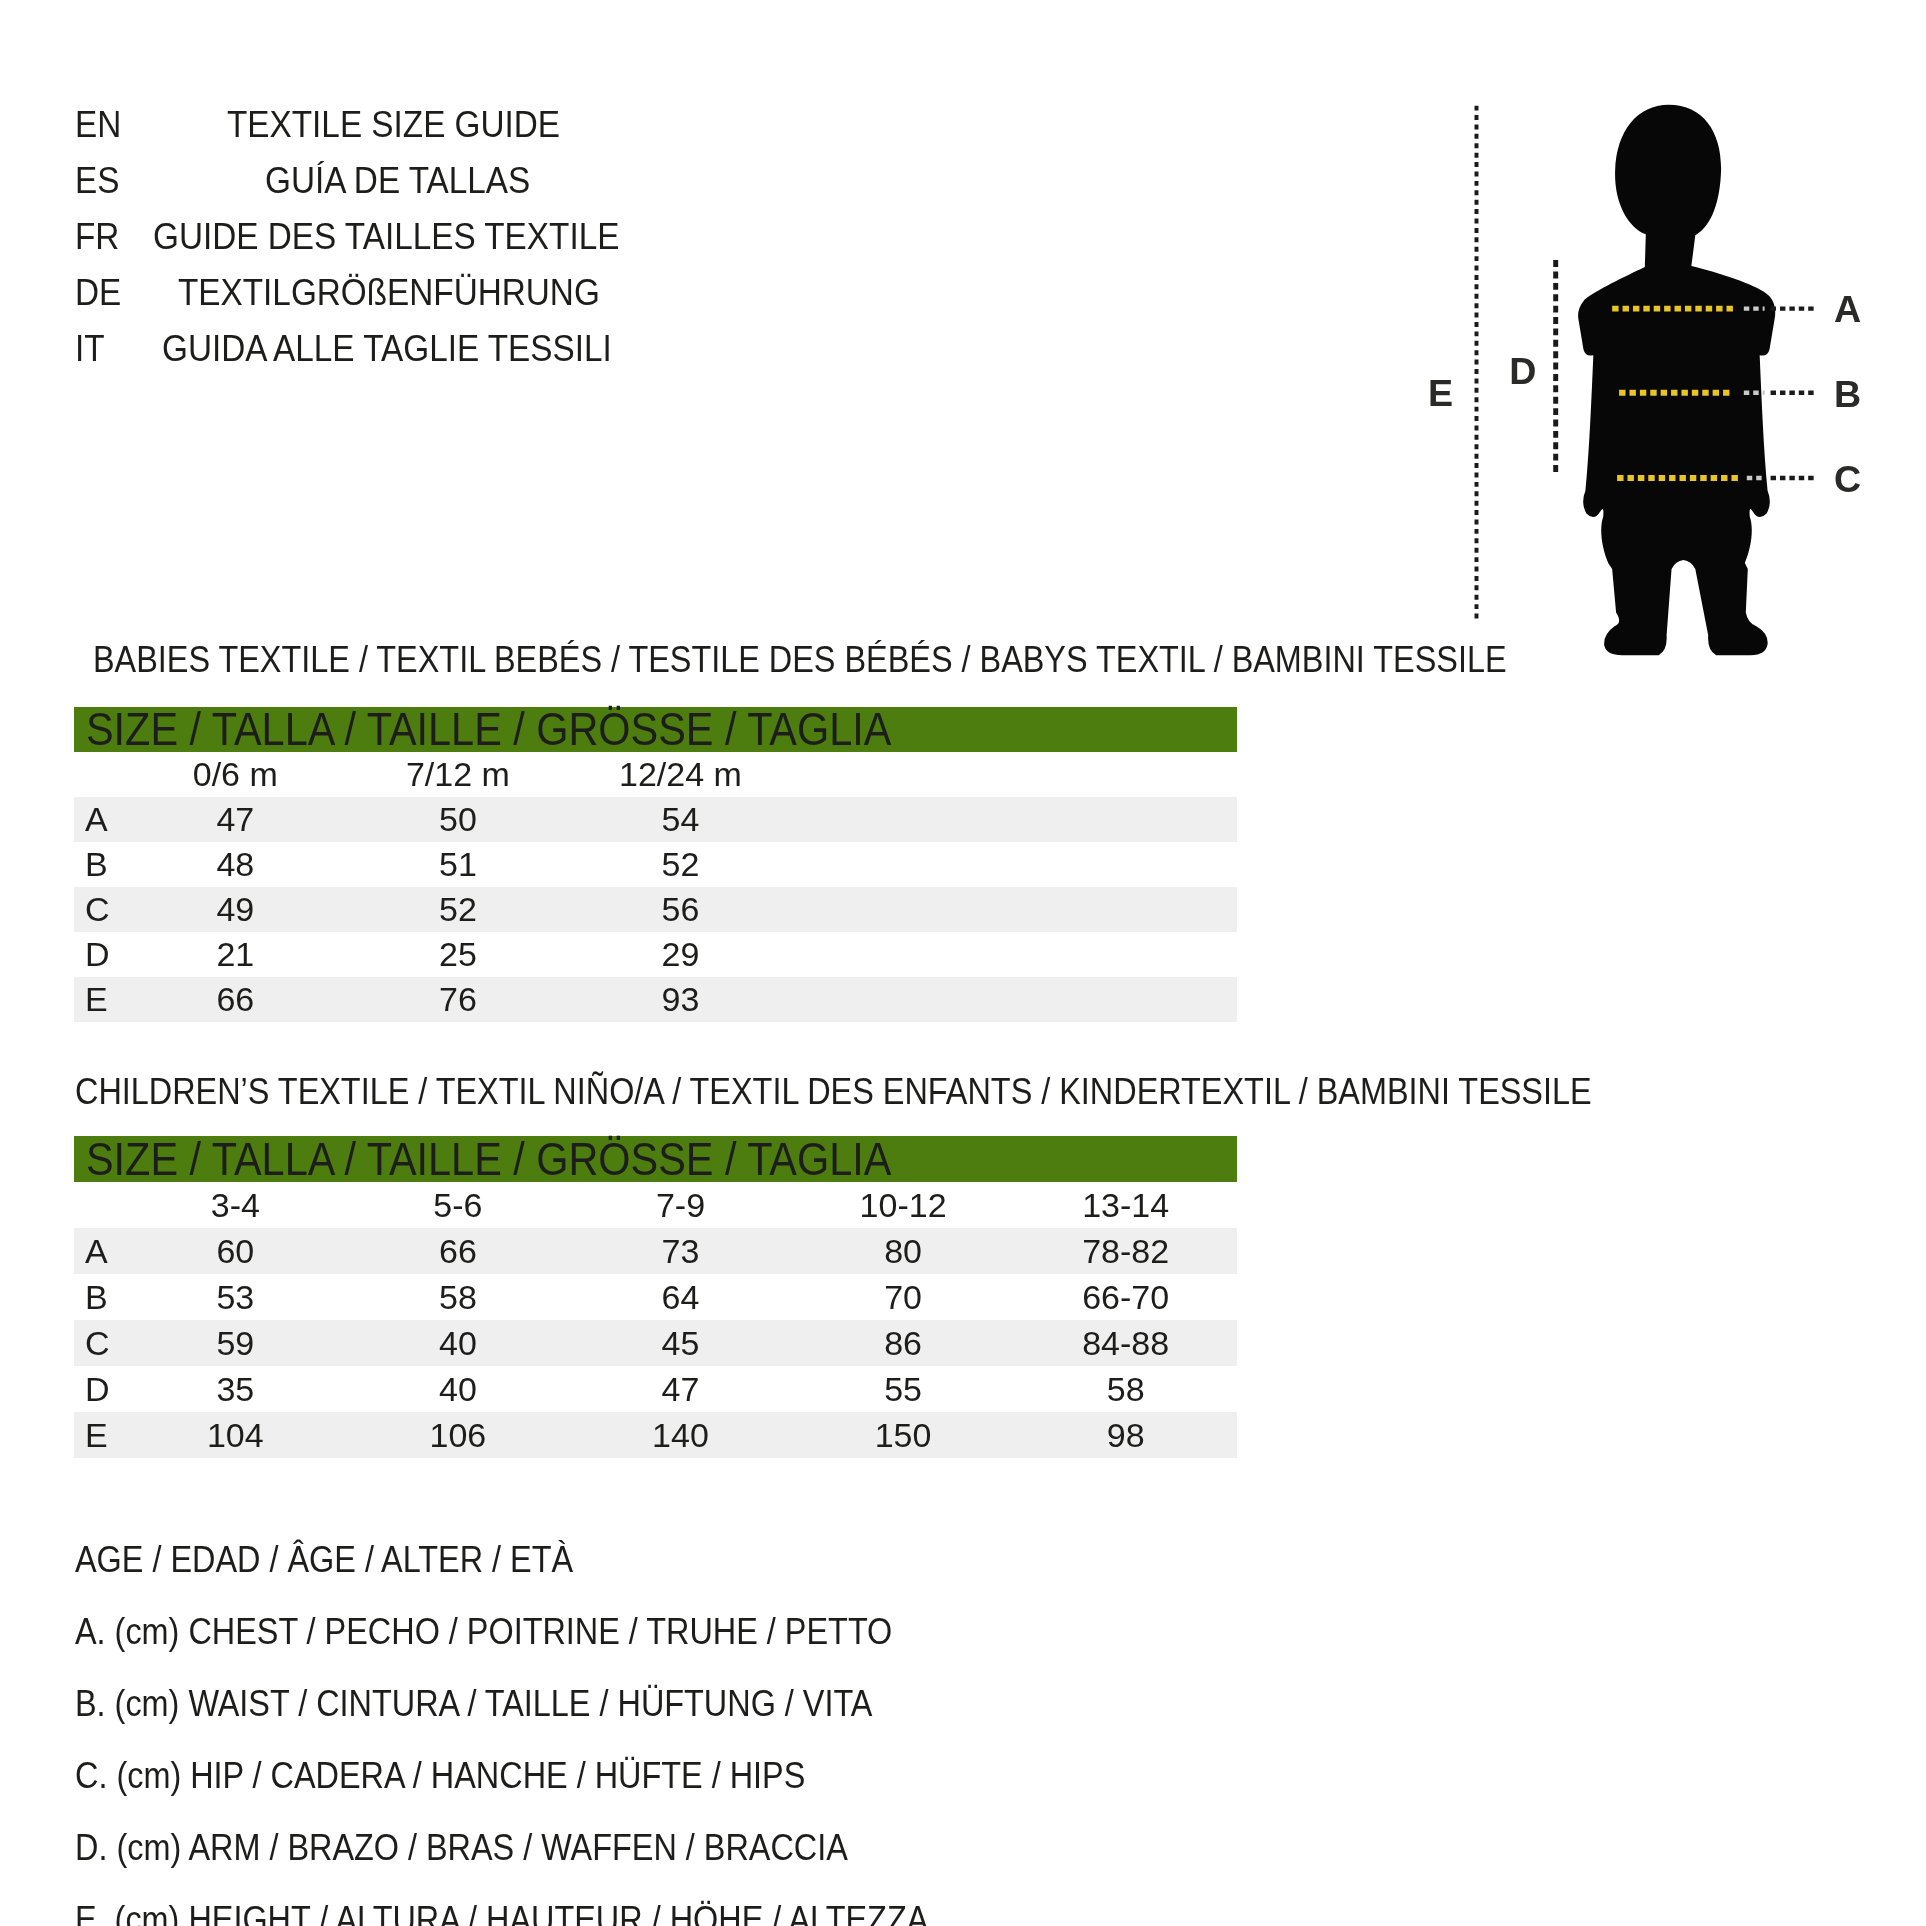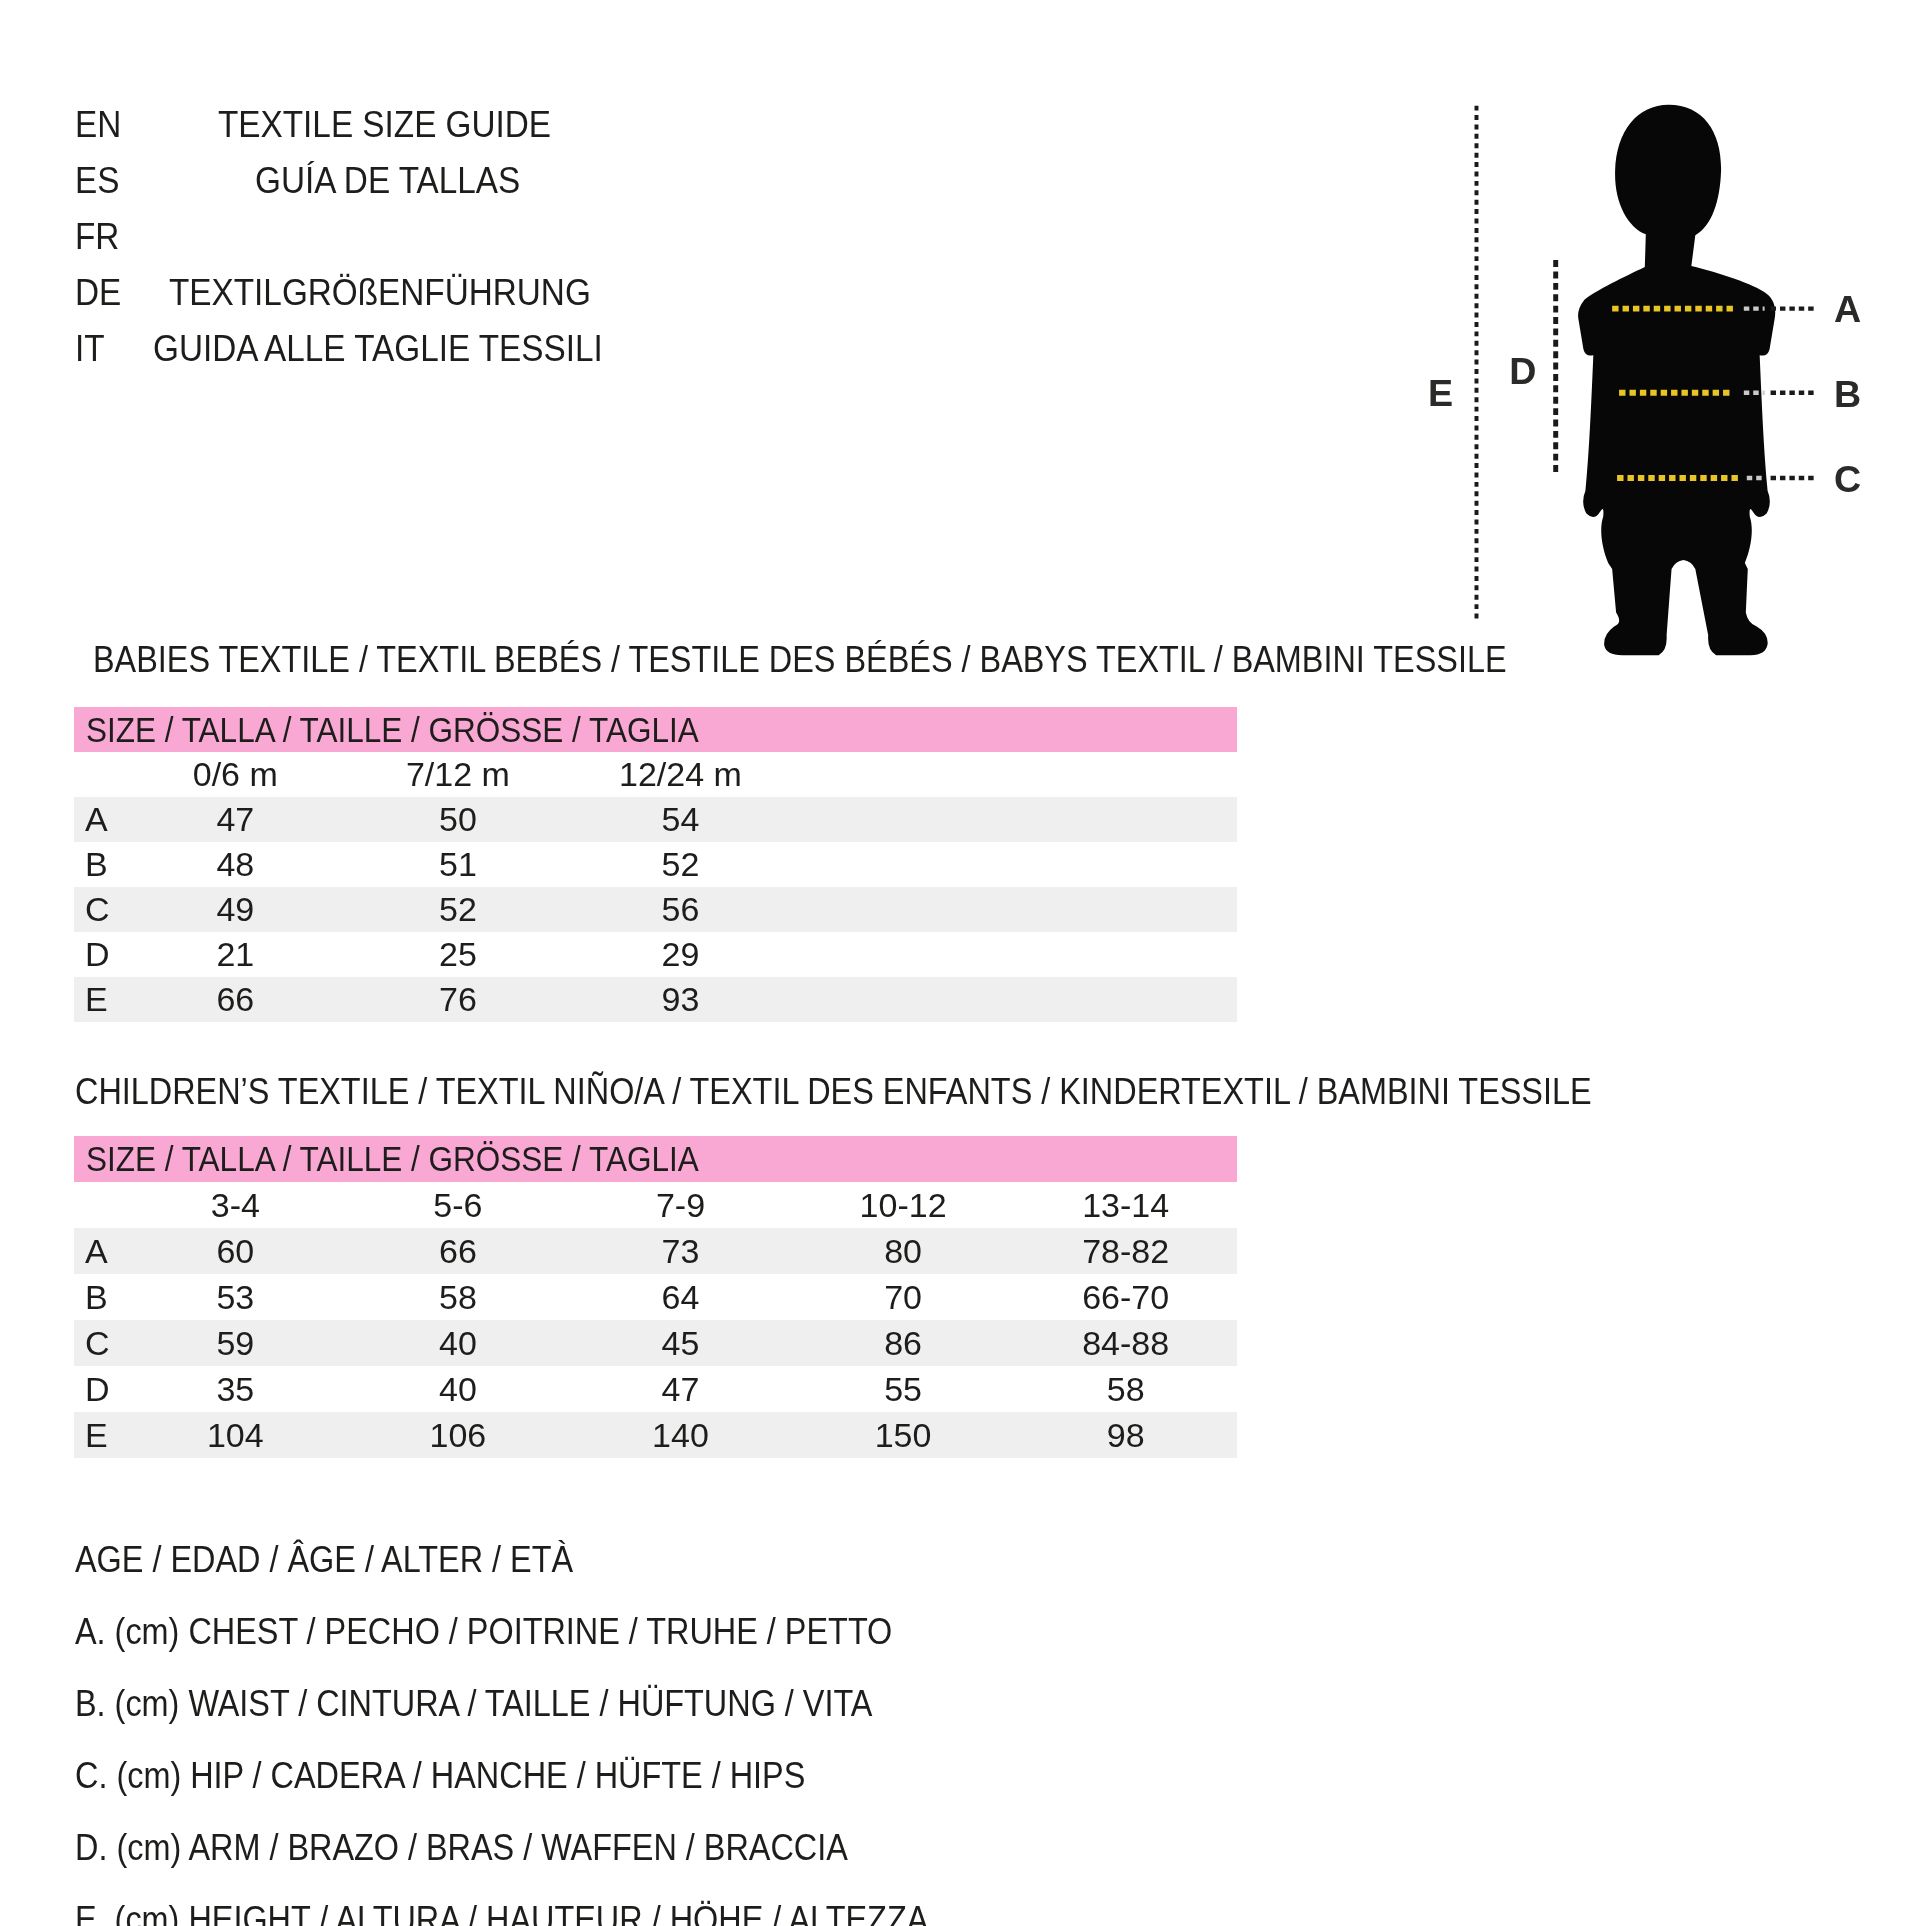--- a/index.html
+++ b/index.html
@@ -22,21 +22,21 @@
   .babies-title   { left:93px; top:640px; }
   .children-title { left:75px; top:1072px; }
 
   
   .size-table { left:74px; width:1163px; }
   .babies-table   { top:707px; }
   .children-table { top:1136px; }
   .t-row { display:flex; width:100%; }
   .babies-table   .t-row { height:45px; line-height:45px; }
   .children-table .t-row { height:46px; line-height:46px; }
-  .t-bar { background:#f9a8d4; font-size:35px; padding-left:12px; }
+  .t-bar { background:#4d7c0f; font-size:46px; padding-left:12px; }
   .t-shade { background:#efefef; }
   .t-cell-letter { flex:0 0 50px; padding-left:11px; font-size:34px; }
   .t-cell { flex:1 1 0; text-align:center; font-size:34px; }
 
   
   .legend-block { left:75px; top:1516px; }
   .legend-line { height:57px; line-height:57px; font-size:36px;margin-top:15px; }
 
   
   .figure-wrap { left:1426px; top:69px; width:501px; height:604px; }
@@ -52,20 +52,21 @@
   <div class="lang-line">
     <span class="lang-code"><span class="cond">EN</span></span>
     <span class="lang-title"><span class="cond">TEXTILE SIZE GUIDE</span></span>
   </div>
   <div class="lang-line">
     <span class="lang-code"><span class="cond">ES</span></span>
     <span class="lang-title"><span class="cond">GUÍA DE TALLAS</span></span>
   </div>
   <div class="lang-line">
     <span class="lang-code"><span class="cond">FR</span></span>
+    <span class="lang-title"><span class="cond">GUIDE DES TAILLES TEXTILE</span></span>
   </div>
   <div class="lang-line">
     <span class="lang-code"><span class="cond">DE</span></span>
     <span class="lang-title"><span class="cond">TEXTILGRÖßENFÜHRUNG</span></span>
   </div>
   <div class="lang-line">
     <span class="lang-code"><span class="cond">IT</span></span>
     <span class="lang-title"><span class="cond">GUIDA ALLE TAGLIE TESSILI</span></span>
   </div>
 </div>

